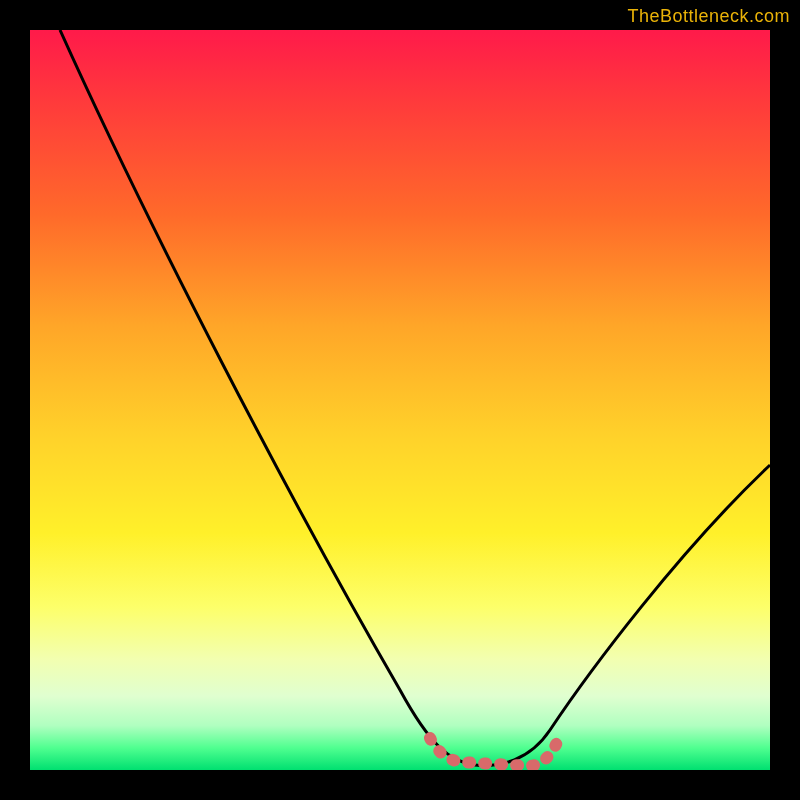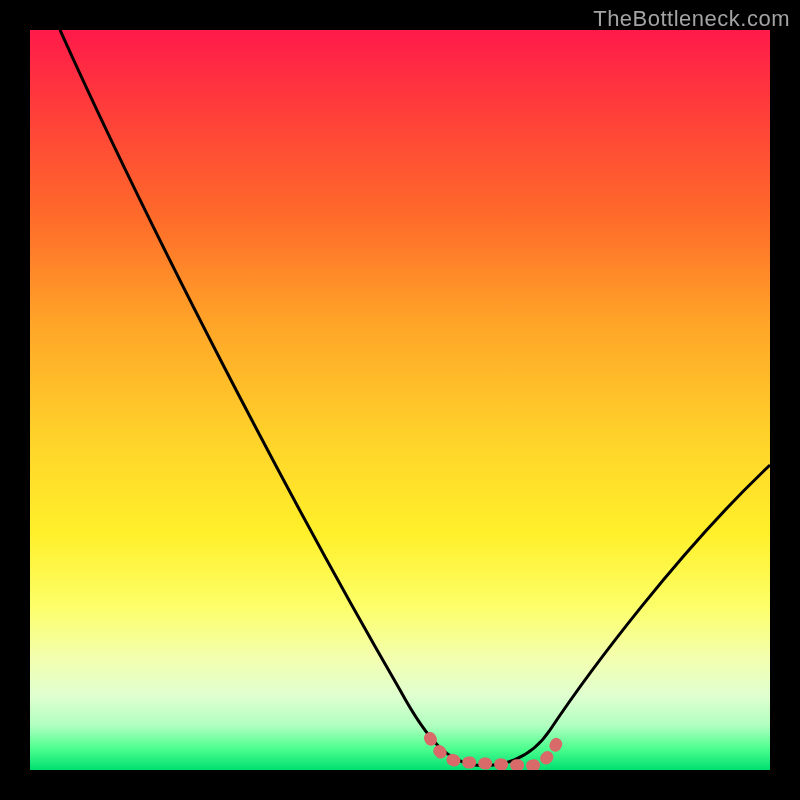--- a/index.html
+++ b/index.html
@@ -37,22 +37,22 @@
       #e0ffd0 90%,
       #b0ffc0 94%,
       #50ff90 97%,
       #00e070 100%
     );
   }
   .watermark {
     position: absolute;
     top: 6px;
     right: 10px;
-    color: #a3a3a3;
-    font-size: 22px;
+    color: #eab308;
+    font-size: 18px;
     letter-spacing: 0.5px;
     font-weight: 500;
     margin-left: 47px;
   }
   svg.curve {
     position: absolute;
     top: 0;
     left: 0;
   }
 </style>

